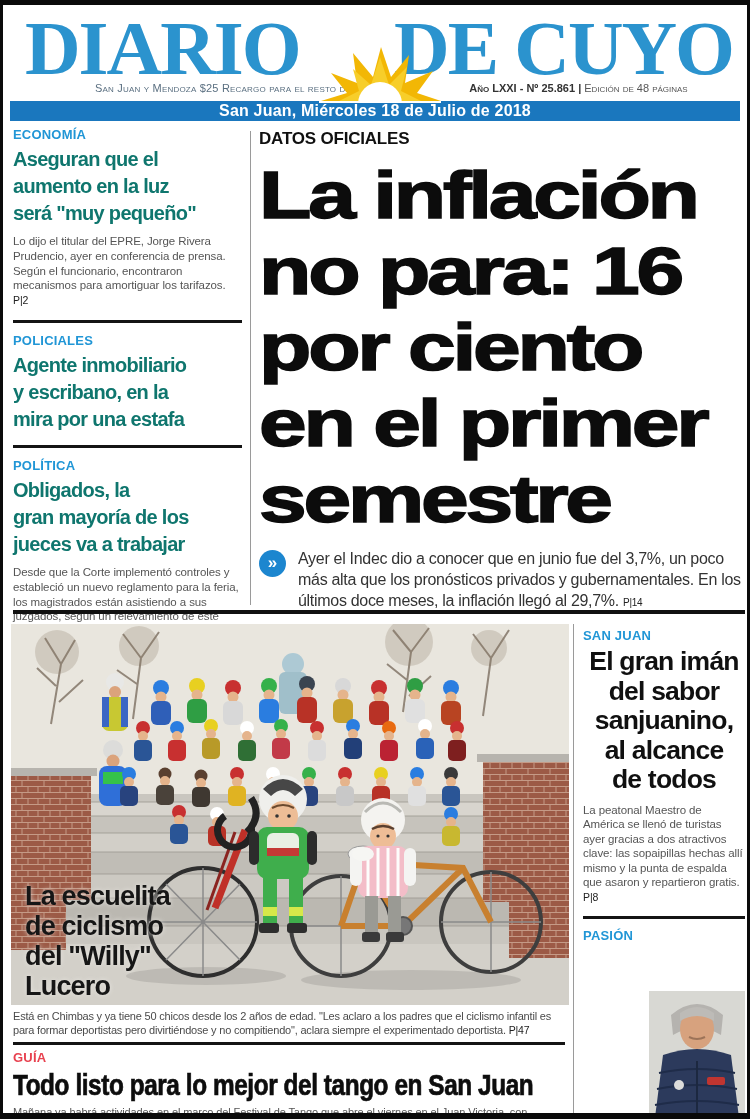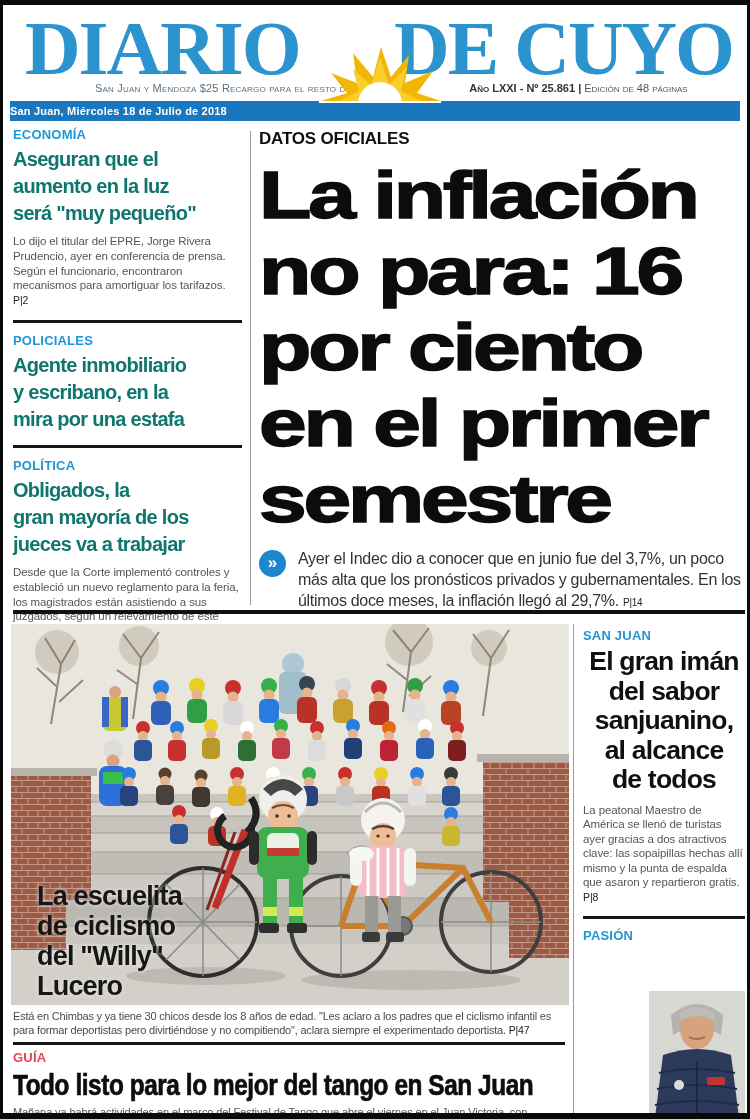--- a/index.html
+++ b/index.html
@@ -19,21 +19,21 @@
     color:#2b93ce; letter-spacing:-2px;text-align:right;
   }
   .sun{ position:absolute; left:316px; top:42px; width:122px; height:56px; z-index:3; }
   .price-row{ position:absolute; top:77px; left:0; width:100%; display:flex; align-items:baseline; }
   .price-line{ margin-left:92px; font-variant:small-caps; font-size:11px; color:#5a6f80; letter-spacing:.2px; }
   .edition-info{ margin-left:60px; font-size:11px; color:#3c3c3c; }
   .edition-bold{ font-weight:700; font-variant:small-caps; color:#333; }
   .edition-rest{ font-variant:small-caps; color:#555; }
   .date-bar{
     position:absolute; top:96px; left:7px; right:7px; height:20px; background:#1a77be;
-    color:#fff; font-weight:700; font-size:11px; line-height:20px; letter-spacing:.2px;
+    color:#fff; font-weight:700; font-size:16px; text-align:center; line-height:20px; letter-spacing:.2px;
   }
 
   
   .kicker{ font-weight:700; font-size:13px; color:#2196d6; letter-spacing:.2px; margin-bottom:4px; }
   .kicker.red{ color:#e8414f; }
   .body-txt{ font-size:11.5px; line-height:14.8px; color:#555; letter-spacing:-.1px; }
   .pref{ font-weight:400; color:#222; font-size:10.5px; }
   .rule-h{ height:3px; background:#141414; }
 
   
@@ -63,21 +63,21 @@
   }
   .deck-txt{ font-size:16px; line-height:21px; color:#333; letter-spacing:-.3px; }
   .deck-txt .pref{ font-size:10px; }
 
   .rule-main{ position:absolute; left:10px; top:605px; width:732px; height:4px; background:#111; }
 
   
   .photo{ position:absolute; left:8px; top:619px; width:558px; height:381px; }
   .photo svg{ display:block; width:100%; height:100%; }
   .overlay{
-    position:absolute; left:26px; bottom:4px; font-weight:700; font-size:27px; line-height:30px;
+    position:absolute; left:14px; bottom:4px; font-weight:700; font-size:27px; line-height:30px;
     letter-spacing:-.8px; color:#161616; text-shadow:0 0 5px rgba(235,233,228,.9);margin-top:8px;
   }
   .cap-body{ position:absolute; left:10px; top:1004px; width:552px; font-size:11px; line-height:14px; color:#4a4a4a; letter-spacing:-.2px; }
   .rule-cap{ position:absolute; left:10px; top:1037px; width:552px; height:3px; background:#141414; }
 
   
   .guia{ position:absolute; left:10px; top:1045px; width:552px; }
   .guia h2{
     width:660px; transform:scaleX(.84); transform-origin:0 0;
     font-size:29px; line-height:32px; letter-spacing:-.5px; font-weight:700; color:#0d0d0d;
@@ -494,21 +494,21 @@
           <rect x="18" y="154" width="60" height="20" fill="#8fa3b5"></rect>
           <path d="M48,154 V174" stroke="#7b8fa1" stroke-width="3"></path>
         </svg>
       </div>
       <h3 class="lines">Traverso, líder
 en El Zonda</h3>
 
     </div>
   </div>
 
-  <p class="cap-body"><span>Está en Chimbas y ya tiene 30 chicos desde los 8 años de edad. "Les aclaro a los padres que el ciclismo infantil es para formar deportistas pero divirtiéndose y no compitiendo", aclara siempre el experimentado deportista.</span> <b class="pref">P|47</b></p>
+  <p class="cap-body"><span>Está en Chimbas y ya tiene 50 chicos desde los 2 años de edad. "Les aclaro a los padres que el ciclismo infantil es para formar deportistas pero divirtiéndose y no compitiendo", aclara siempre el experimentado deportista.</span> <b class="pref">P|47</b></p>
   <div class="rule-cap"></div>
 
   <div class="guia">
     <div class="kicker red">GUÍA</div>
     <h2>Todo listo para lo mejor del tango en San Juan</h2>
     <p class="body-txt"><span>Mañana ya habrá actividades en el marco del Festival de Tango que abre el viernes en el Juan Victoria, con propuestas para todo público. El reconocido bailarín Javier Rodríguez llegará por primera vez a la provincia.</span> </p>
   </div>
 
 </div>
 

